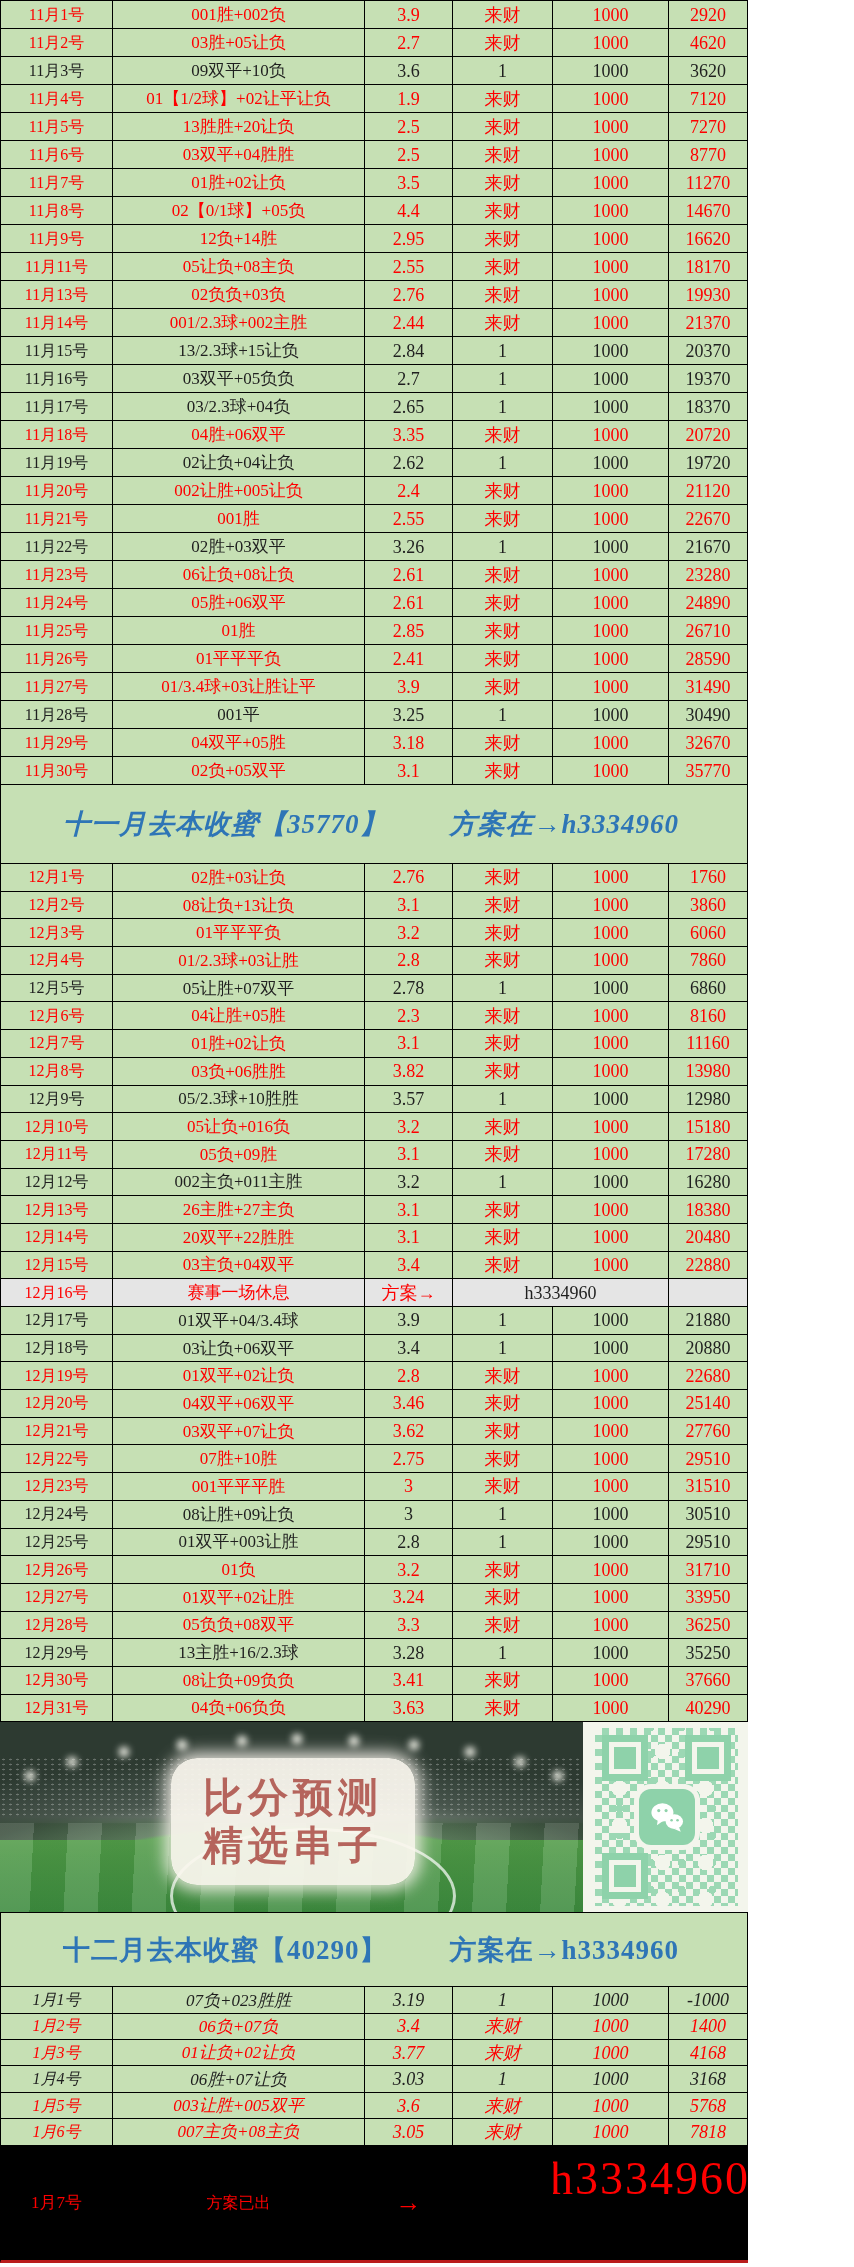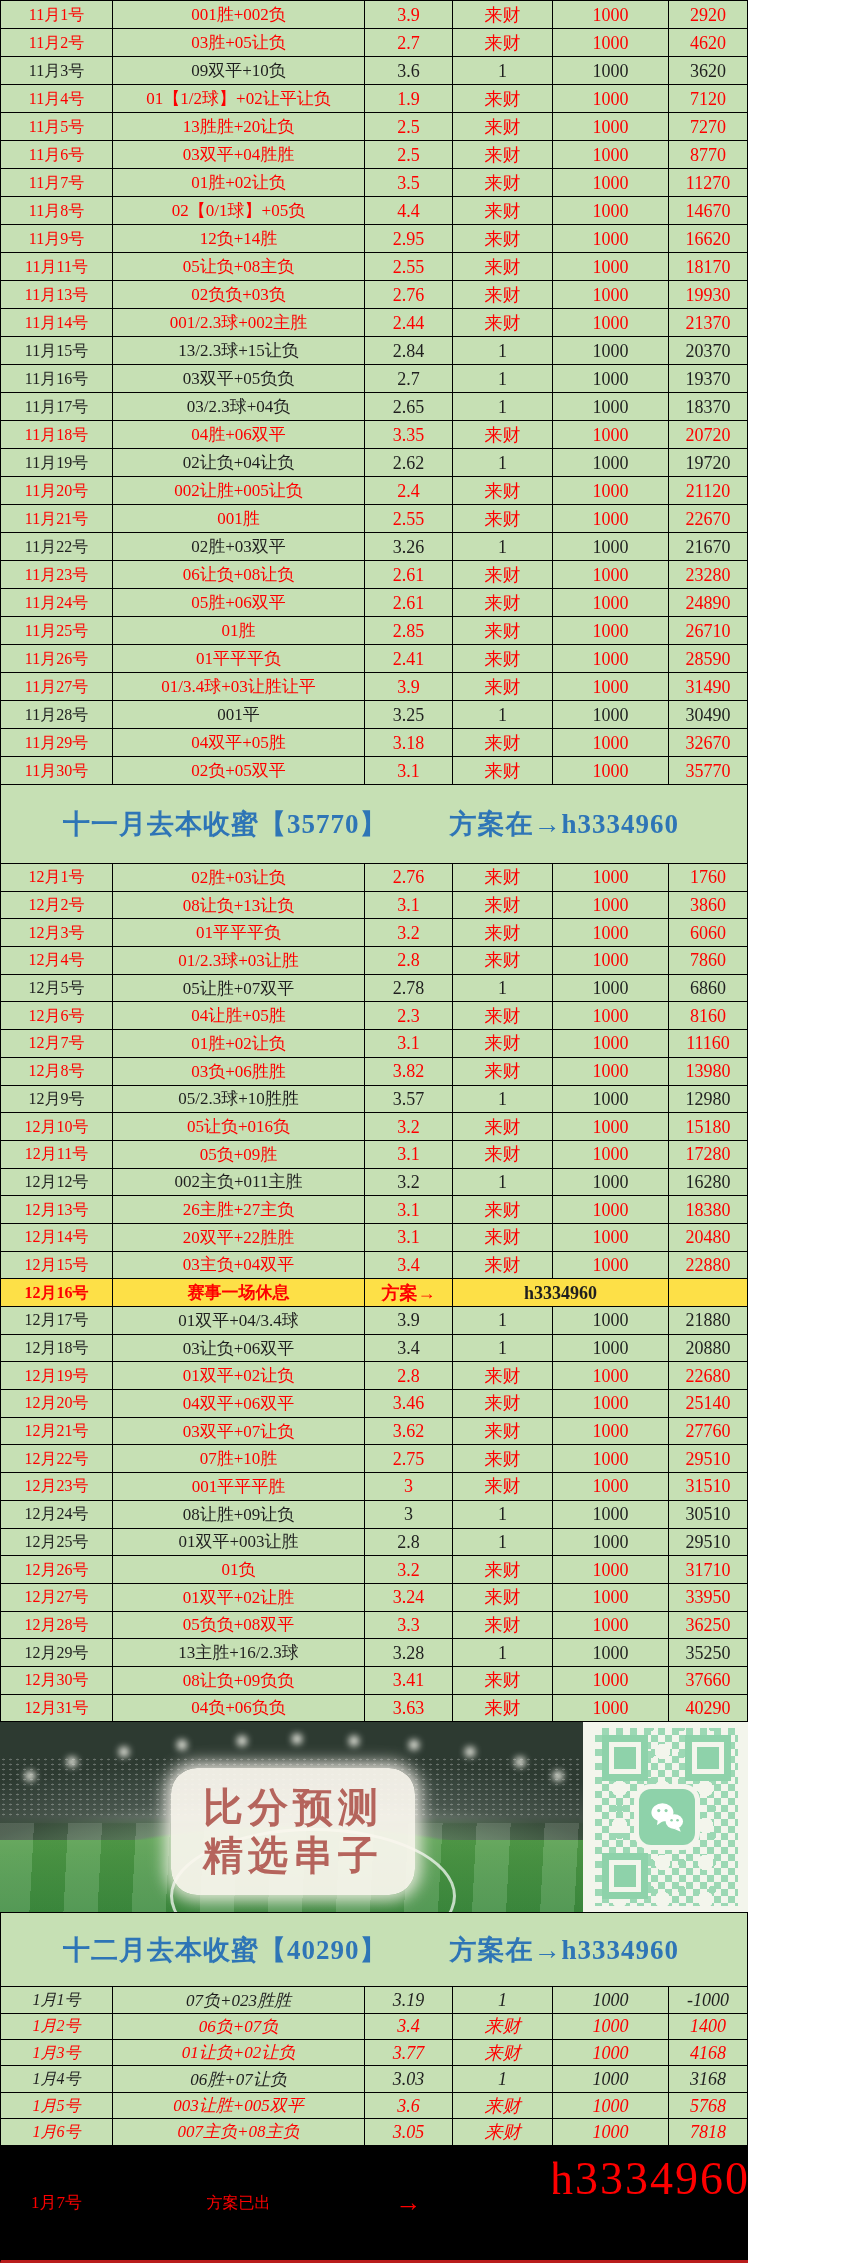--- a/index.html
+++ b/index.html
@@ -15,38 +15,38 @@
   .jan-table .row{height:26.4px;font-style:italic;}
   .c{border-right:1px solid #000;display:flex;align-items:center;justify-content:center;
      overflow:hidden;white-space:nowrap;font-size:18px;line-height:1;}
   .c.date{font-size:16px;}
   .c.combo{font-size:17px;}
   .row[data-tone="win"]{color:#fe0000;}
   .row[data-tone="loss"]{color:#1f1f1f;}
 
   
   .rest-row{display:grid;grid-template-columns:112px 252px 88px 216px 1fr;height:27.7px;
-       background:#fde047;border-bottom:1px solid #000;border-left:1px solid #000;
-       box-sizing:border-box;color:#fe0000;font-weight:bold;}
+       background:#e5e5e5;border-bottom:1px solid #000;border-left:1px solid #000;
+       box-sizing:border-box;color:#fe0000;}
   .rest-row .contact{color:#1f1f1f;font-size:18px;}
   .final-row{display:grid;grid-template-columns:112px 252px 88px 100px 1fr;height:117px;
        background:#000000;border-bottom:3px solid #b91c1c;border-left:1px solid #000;
        box-sizing:border-box;color:#fe0000;}
   .final-row .c.combo{font-size:16px;}
   .final-row .c.date{font-size:17px;}
   .final-row .c.arrow{font-size:26px;}
   .final-row .contact-big{align-items:flex-start;padding-top:10px;font-size:46px;
        letter-spacing:2px;}
 
   
   .summary{background:#c6e0b4;border-left:1px solid #000;border-right:1px solid #000;
        border-bottom:1px solid #000;box-sizing:border-box;display:flex;align-items:center;
        justify-content:space-between;padding:0 68px 0 62px;color:#2e75b6;font-weight:bold;
        font-size:27px;letter-spacing:1px;}
-  .summary.nov{height:79px;}
+  .summary.nov{height:79px;font-style:italic;}
   .summary.dec{height:75px;border-top:1px solid #000;}
 
   
   .banner{height:190px;display:flex;overflow:hidden;background:#f3f5ec;}
   .stadium{width:583px;position:relative;overflow:hidden;flex:none;
      background:linear-gradient(180deg,#7e95a8 0%,#a7bac6 26%,#ccd6da 42%,#dfe4df 50%,
        #58a14c 54%,#4b9645 72%,#3d8b3f 100%);}
   .stands{position:absolute;left:-40px;right:-40px;top:0;height:62%;
      background:radial-gradient(ellipse 78% 120% at 50% 150%,rgba(0,0,0,0) 50%,
        rgba(94,110,98,.75) 52%,rgba(58,72,62,.9) 72%,#2d3a31 100%);}
@@ -57,21 +57,21 @@
      background:transparent;
      box-shadow:28px 52px 7px 3px #fdfdf4,70px 38px 7px 3px #fdfdf4,
        122px 28px 7px 3px #fdfdf4,180px 21px 7px 3px #fdfdf4,240px 17px 7px 3px #fdfdf4,
        295px 15px 7px 3px #fdfdf4,352px 17px 7px 3px #fdfdf4,412px 21px 7px 3px #fdfdf4,
        468px 28px 7px 3px #fdfdf4,518px 38px 7px 3px #fdfdf4,556px 52px 7px 3px #fdfdf4;}
   .stripes{position:absolute;left:0;right:0;bottom:0;height:47%;
      background:repeating-linear-gradient(93deg,rgba(255,255,255,.12) 0 34px,
        rgba(0,40,0,.06) 34px 68px);}
   .pitch-arc{position:absolute;bottom:-52px;left:170px;width:280px;height:130px;
      border:3px solid rgba(255,255,255,.7);border-radius:50%;}
-  .plate{position:absolute;left:171px;top:46px;width:244px;height:127px;border-radius:26px;
+  .plate{position:absolute;left:171px;top:36px;width:244px;height:127px;border-radius:26px;
      background:rgba(250,246,238,.94);box-shadow:0 0 16px 6px rgba(250,246,238,.85);
      display:flex;flex-direction:column;align-items:center;justify-content:center;}
   .plate span{font-size:40px;font-weight:bold;color:#b5645c;letter-spacing:5px;
      line-height:1.2;}
 
   .qr-panel{flex:1;position:relative;background:#f3f5ec;}
   .qr{position:absolute;left:12px;top:6px;right:10px;bottom:6px;background-color:#f3f5ec;
      background-image:
        radial-gradient(circle 8px at 50% 50%,#f3f5ec 97%,transparent),
        radial-gradient(circle 4px at 50% 50%,#9cd8b4 97%,transparent),

